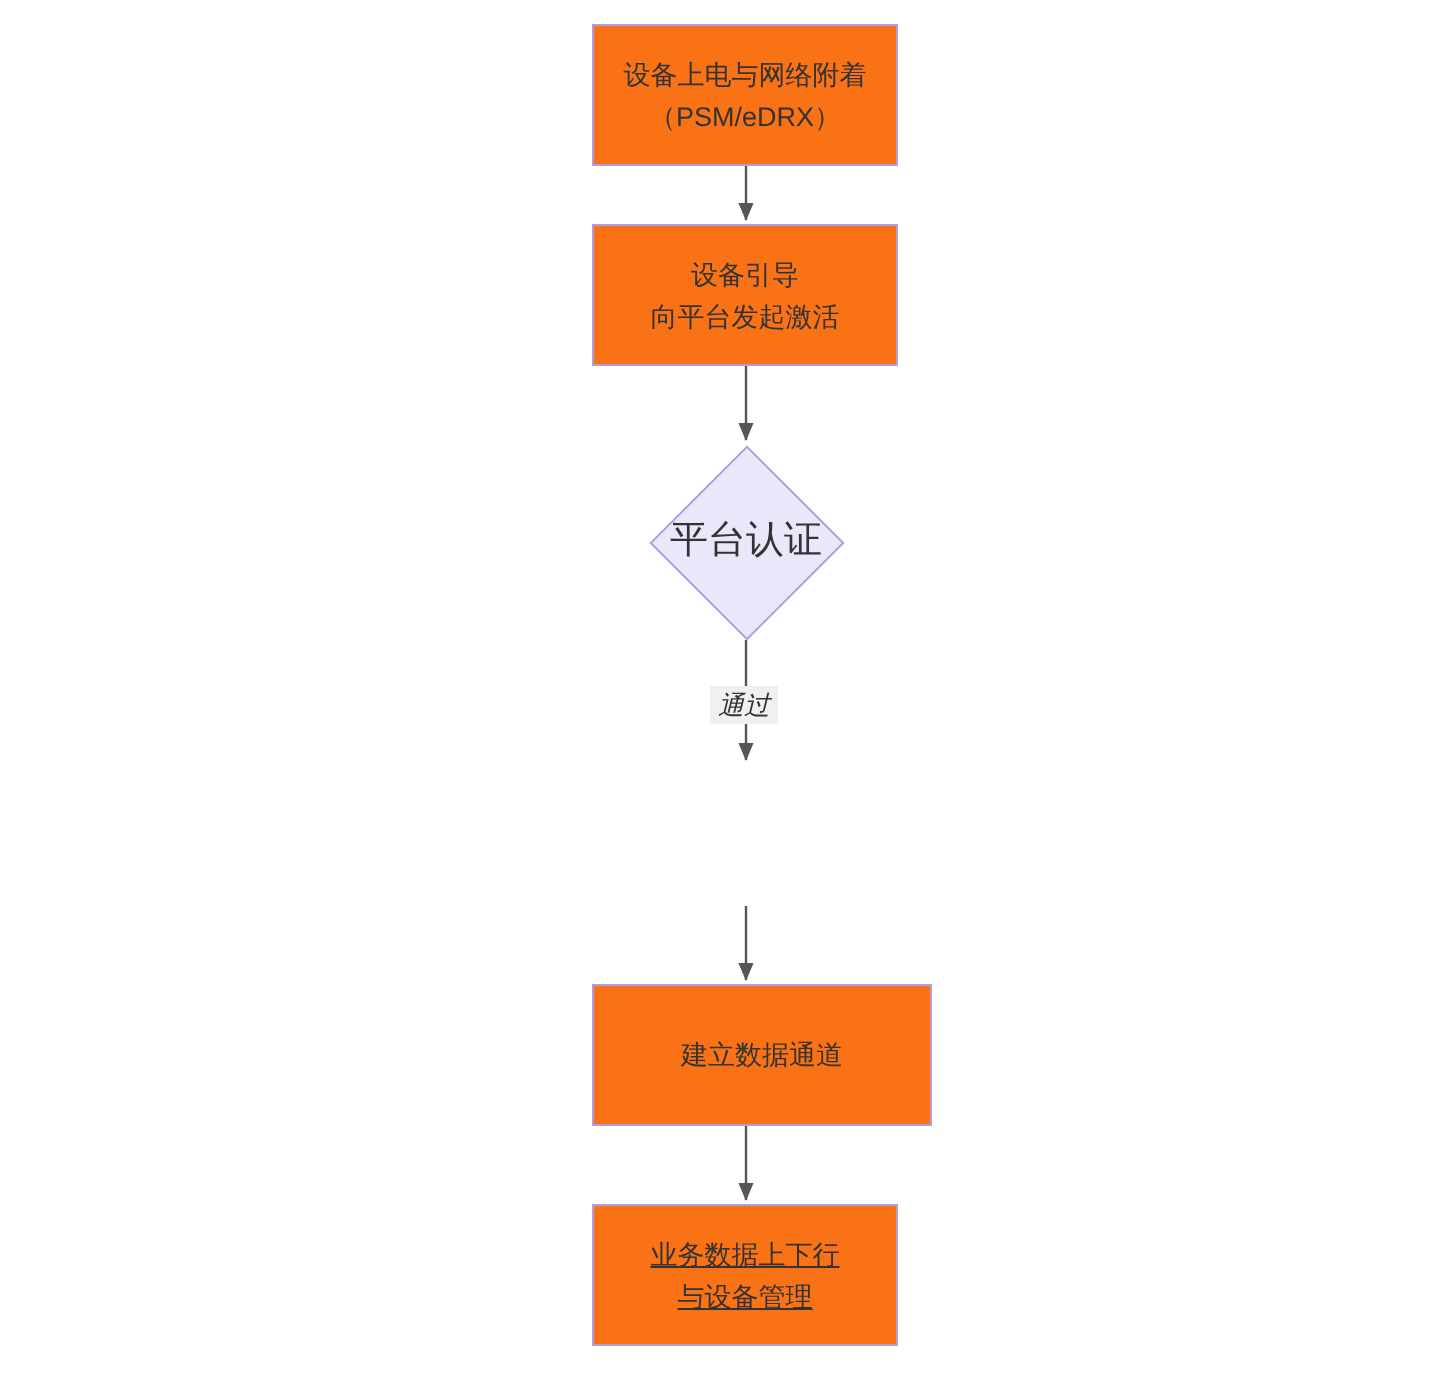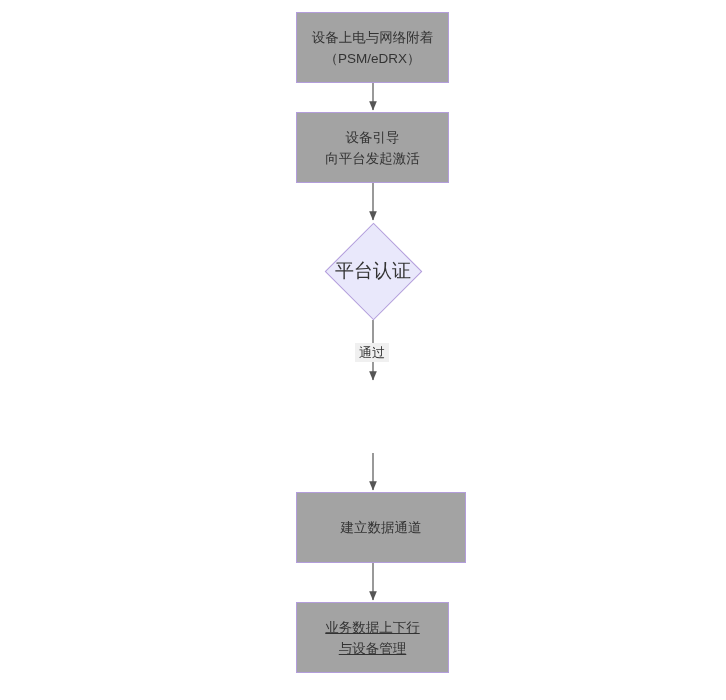--- a/index.html
+++ b/index.html
@@ -21,21 +21,21 @@
     width: 726px;
     height: 700px;
   }
   .node {
     position: absolute;
     box-sizing: border-box;
     display: flex;
     flex-direction: column;
     align-items: center;
     justify-content: center;
-    background: #a3a3a3;
+    background: #f97316;
     border: 1.5px solid #b39ddb;
     color: #333333;
     font-size: 13.5px;
     line-height: 21px;
     text-align: center;
     white-space: nowrap;
   }
   .node .line2 { display: block; }
 
   .decision-wrap {
@@ -119,21 +119,21 @@
   <div class="node" style="left:296px; top:112px; width:153px; height:71px;">
     <span>设备引导</span>
     <span class="line2">向平台发起激活</span>
   </div>
 
   <div class="decision-wrap" style="left:303px; top:201px;">
     <div class="decision-shape"></div>
     <div class="decision-text">平台认证</div>
   </div>
 
-  <div class="edge-label" style="left:355px; top:343px;">
+  <div class="edge-label" style="left:355px; top:343px;font-style:italic;">
     <span>通过</span>
   </div>
 
 
   <div class="node" style="left:296px; top:492px; width:170px; height:71px;">
     <span>建立数据通道</span>
   </div>
 
   <div class="node" style="left:296px; top:602px; width:153px; height:71px;text-decoration:underline;">
     <span>业务数据上下行</span>

